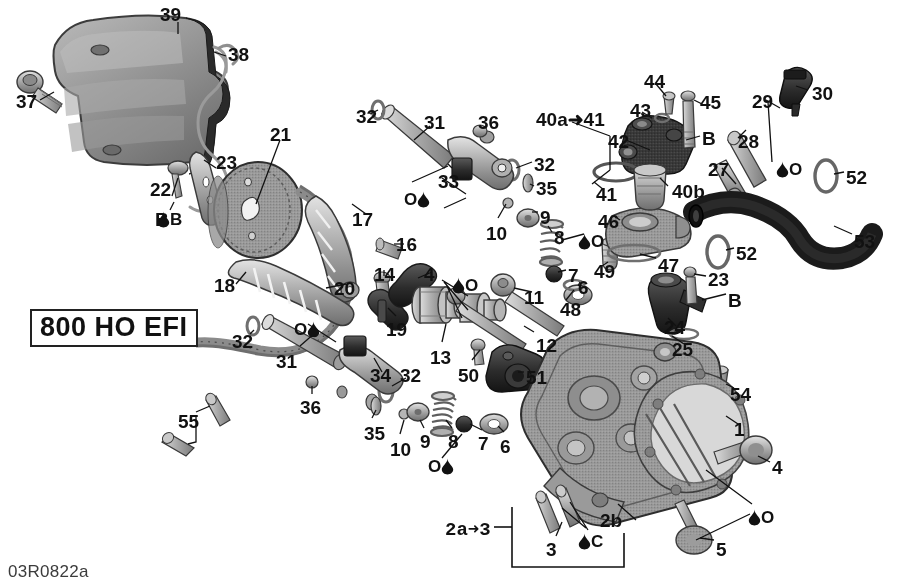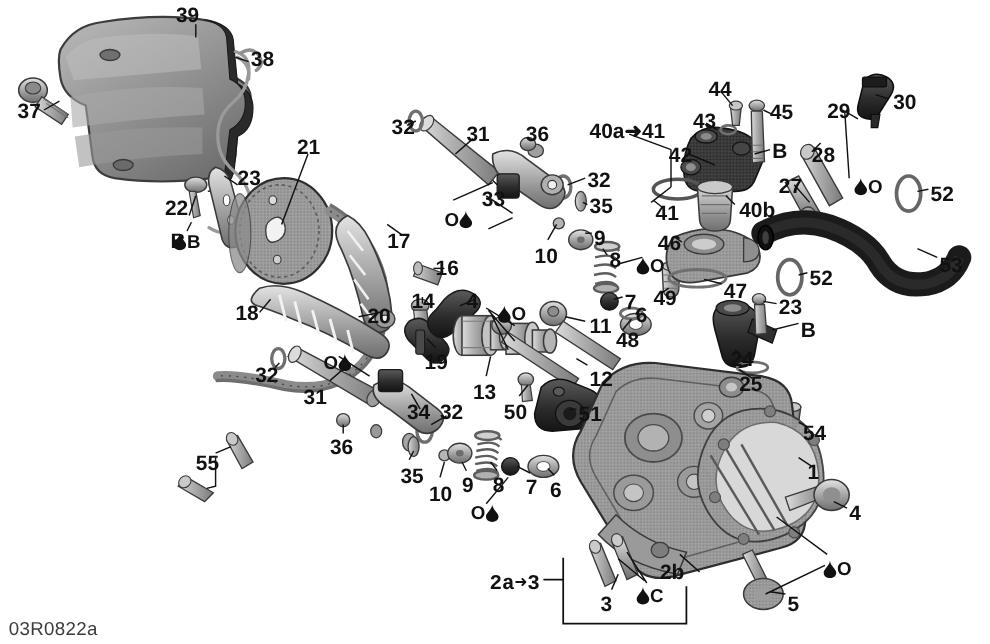--- a/index.html
+++ b/index.html
@@ -568,21 +568,21 @@
       <div class="callout c-lg" style="left: 424px; top: 113px;">31</div>
       <div class="callout c-lg" style="left: 478px; top: 113px;">36</div>
       <div class="callout c-lg" style="left: 438px; top: 172px;">33</div>
       <div class="callout c-lg" style="left: 534px; top: 155px;">32</div>
       <div class="callout c-lg" style="left: 536px; top: 179px;">35</div>
       <div class="callout c-lg" style="left: 486px; top: 224px;">10</div>
       <div class="callout c-lg" style="left: 540px; top: 208px;">9</div>
       <div class="callout c-lg" style="left: 554px; top: 228px;">8</div>
       <div class="callout c-lg" style="left: 568px; top: 266px;">7</div>
       <div class="callout c-lg" style="left: 578px; top: 278px;">6</div>
-      <div class="callout c-lg" style="left: 536px; top: 288px;">11</div>
+      <div class="callout c-lg" style="left: 524px; top: 288px;">11</div>
       <div class="callout c-lg" style="left: 536px; top: 336px;">12</div>
       <div class="callout c-lg" style="left: 430px; top: 348px;">13</div>
       <div class="callout c-lg" style="left: 458px; top: 366px;">50</div>
       <div class="callout c-lg" style="left: 526px; top: 368px;">51</div>
       <div class="callout c-lg" style="left: 560px; top: 300px;">48</div>
       <div class="callout c-lg" style="left: 594px; top: 262px;">49</div>
       <div class="callout c-lg" style="left: 598px; top: 212px;">46</div>
       <div class="callout c-lg" style="left: 658px; top: 256px;">47</div>
       <div class="callout c-lg" style="left: 736px; top: 244px;">52</div>
       <div class="callout c-lg" style="left: 846px; top: 168px;">52</div>
@@ -634,16 +634,17 @@
             <path d="M6.5 0.5 C6.5 5 0.8 8.2 0.8 11.6 C0.8 14.6 3.4 16.5 6.5 16.5 C9.6 16.5 12.2 14.6 12.2 11.6 C12.2 8.2 6.5 5 6.5 0.5 Z" fill="#111"></path>
           </svg></span><span>O</span></div>
       <div class="drop" style="left: 578px; top: 532px;"><span><svg width="13" height="17" viewBox="0 0 13 17">
             <path d="M6.5 0.5 C6.5 5 0.8 8.2 0.8 11.6 C0.8 14.6 3.4 16.5 6.5 16.5 C9.6 16.5 12.2 14.6 12.2 11.6 C12.2 8.2 6.5 5 6.5 0.5 Z" fill="#111"></path>
           </svg></span><span>C</span></div>
       <div class="drop" style="left: 157px; top: 210px;"><span><svg width="13" height="17" viewBox="0 0 13 17">
             <path d="M6.5 0.5 C6.5 5 0.8 8.2 0.8 11.6 C0.8 14.6 3.4 16.5 6.5 16.5 C9.6 16.5 12.2 14.6 12.2 11.6 C12.2 8.2 6.5 5 6.5 0.5 Z" fill="#111"></path>
           </svg></span><span>B</span></div>
     </div>
 
+  <div class="badge" style="left:30px;top:309px;">800 HO EFI</div>
 
   <div class="wmark" style="left:8px;top:562px;">03R0822a</div>
 
 </div>
 
 </body></html>

